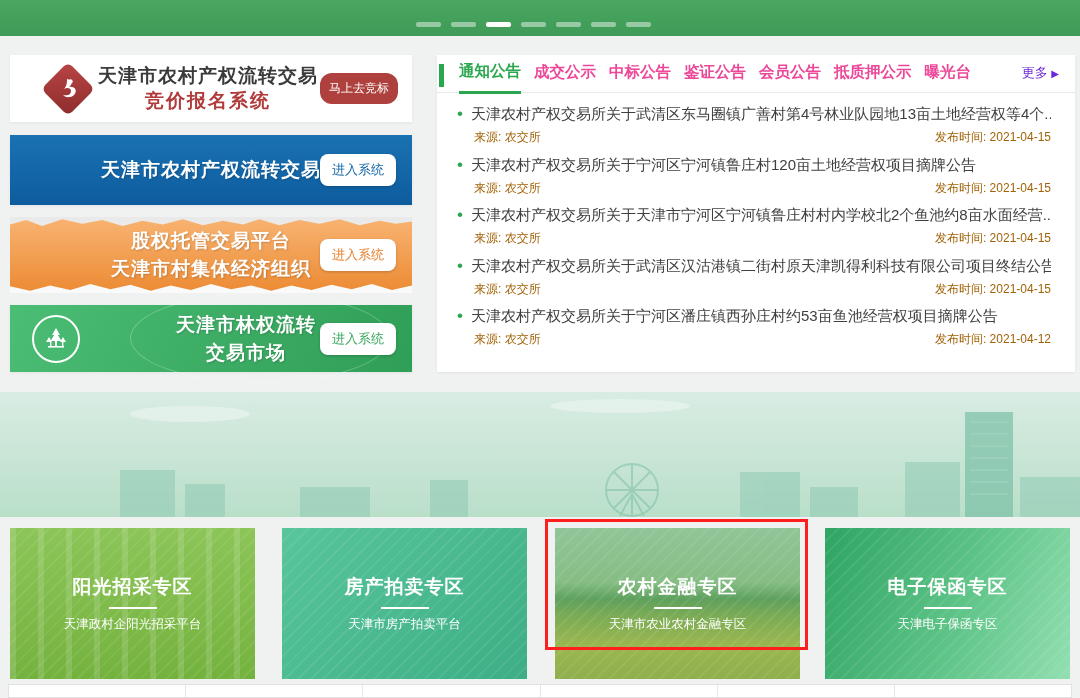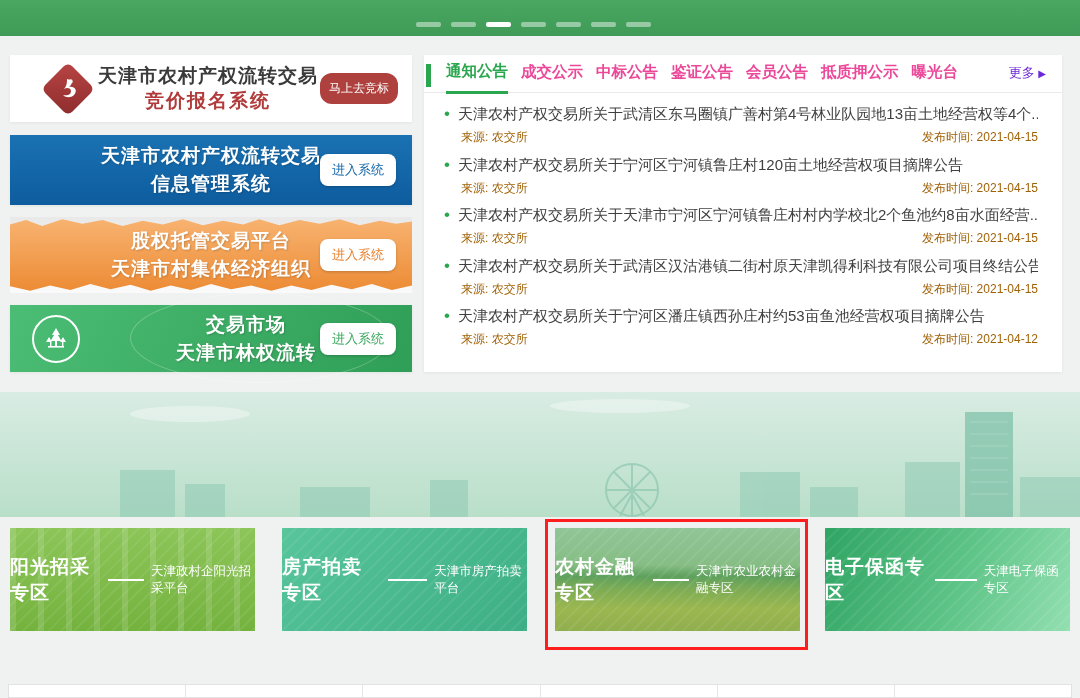--- a/index.html
+++ b/index.html
@@ -47,21 +47,21 @@
   .banner-orange .enter-btn { position:absolute; color:#e8812f; }
 
   .banner-green { top:305px; height:67px; background:linear-gradient(115deg,#4cbd74,#2f9e57); }
   .banner-green .enter-btn { color:#3aa85e; }
   .tree-badge { width:48px; height:48px; border:2px solid #fff; border-radius:50%;
                 margin-left:22px; display:flex; align-items:center; justify-content:center; flex:0 0 auto; }
   .ring { position:absolute; left:120px; top:-12px; width:260px; height:90px; border:1px solid rgba(255,255,255,.25);
           border-radius:50%; pointer-events:none; }
 
   
-  .notice-panel { left:424px; top:55px; width:638px; height:317px; background:#fff; }
+  .notice-panel { left:437px; top:55px; width:638px; height:317px; background:#fff; }
   .tab-row { display:flex; align-items:flex-end; gap:13px; padding:10px 16px 0 22px;
              border-bottom:1px solid #e9e9e9; height:38px; position:relative; }
   .accent { position:absolute; left:2px; top:9px; width:5px; height:23px; background:#2aa74e; }
   .tab { font-size:15.5px; font-weight:bold; color:#ec4899; padding-bottom:9px; cursor:pointer; white-space:nowrap; }
   .tab.active { color:#2aa74e; border-bottom:3px solid #2aa74e; margin-bottom:-2px; }
   .more { margin-left:auto; font-size:13px; color:#6d28d9; cursor:pointer; padding-bottom:10px; white-space:nowrap; }
   .more .tri { font-size:10px; }
 
   .news-list { padding:11px 24px 0 20px; }
   .news-item { height:50.5px; }
@@ -70,22 +70,22 @@
   .news-title { font-size:15px; color:#3f3f3f; overflow:hidden; cursor:pointer; }
   .news-meta { display:flex; justify-content:space-between; padding-left:17px; margin-top:5px;
                font-size:12px; color:#a16207; }
 
   
   .action-banner { position:absolute; left:0; top:392px; width:1080px; height:125px;
                    background:linear-gradient(180deg,#d9ece3,#b9dfc9); overflow:hidden; }
   .action-banner svg.sky { position:absolute; left:0; bottom:0; }
 
   
-  .zone { position:absolute; top:528px; width:245px; height:103px; cursor:pointer;
-          display:flex; flex-direction:row; align-items:center; justify-content:flex-end; gap:7px; }
+  .zone { position:absolute; top:528px; width:245px; height:151px; cursor:pointer;
+          display:flex; flex-direction:column; align-items:center; justify-content:center; gap:7px; }
   .zone::after { content:""; position:absolute; inset:0;
                  background:repeating-linear-gradient(135deg, rgba(255,255,255,.07) 0 2px, transparent 2px 9px); }
   .zone .z-title { font-size:19px; font-weight:bold; color:#fff; letter-spacing:1px; z-index:1; }
   .zone .z-div { width:48px; height:2px; background:#fff; z-index:1; }
   .zone .z-sub { font-size:12.5px; color:#fff; z-index:1; }
   .zone1 { left:10px;
            background:repeating-linear-gradient(90deg, rgba(255,255,255,.13) 0 6px, rgba(0,0,0,0) 6px 28px),
                       linear-gradient(180deg,#8cc558,#74b23e); }
   .zone2 { left:282px; background:linear-gradient(135deg,#58c59b,#3dae85); }
   .zone3 { left:555px;
@@ -128,21 +128,20 @@
   <div class="logo-text">
     <div class="l1">天津市农村产权流转交易</div>
     <div class="l2">竞价报名系统</div>
   </div>
   <button class="logo-cta">马上去竞标</button>
 </div>
 
 <div class="card sys-banner banner-blue">
   <div class="txt">
     <div>天津市农村产权流转交易</div>
-    <div>信息管理系统</div>
   </div>
   <button class="enter-btn">进入系统</button>
 </div>
 
 <div class="card sys-banner banner-orange">
   <div class="torn"></div>
   <div class="txt">
     <div>股权托管交易平台</div>
     <div>天津市村集体经济组织</div>
   </div>
@@ -159,22 +158,22 @@
         <polygon points="7,12 10,17 4,17"></polygon>
         <polygon points="21,12 24,17 18,17"></polygon>
         <rect x="13" y="16" width="2" height="5"></rect>
         <rect x="6" y="21" width="16" height="1.6"></rect>
         <rect x="8" y="17" width="1.4" height="4"></rect>
         <rect x="20" y="17" width="1.4" height="4"></rect>
       </g>
     </svg>
   </div>
   <div class="txt">
+    <div>天津市林权流转</div>
     <div>交易市场</div>
-    <div>天津市林权流转</div>
   </div>
   <button class="enter-btn">进入系统</button>
 </div>
 
 <div class="card notice-panel">
   <div class="tab-row">
     <span class="accent"></span>
     <span class="tab active">通知公告</span>
     <span class="tab">成交公示</span>
     <span class="tab">中标公告</span>

